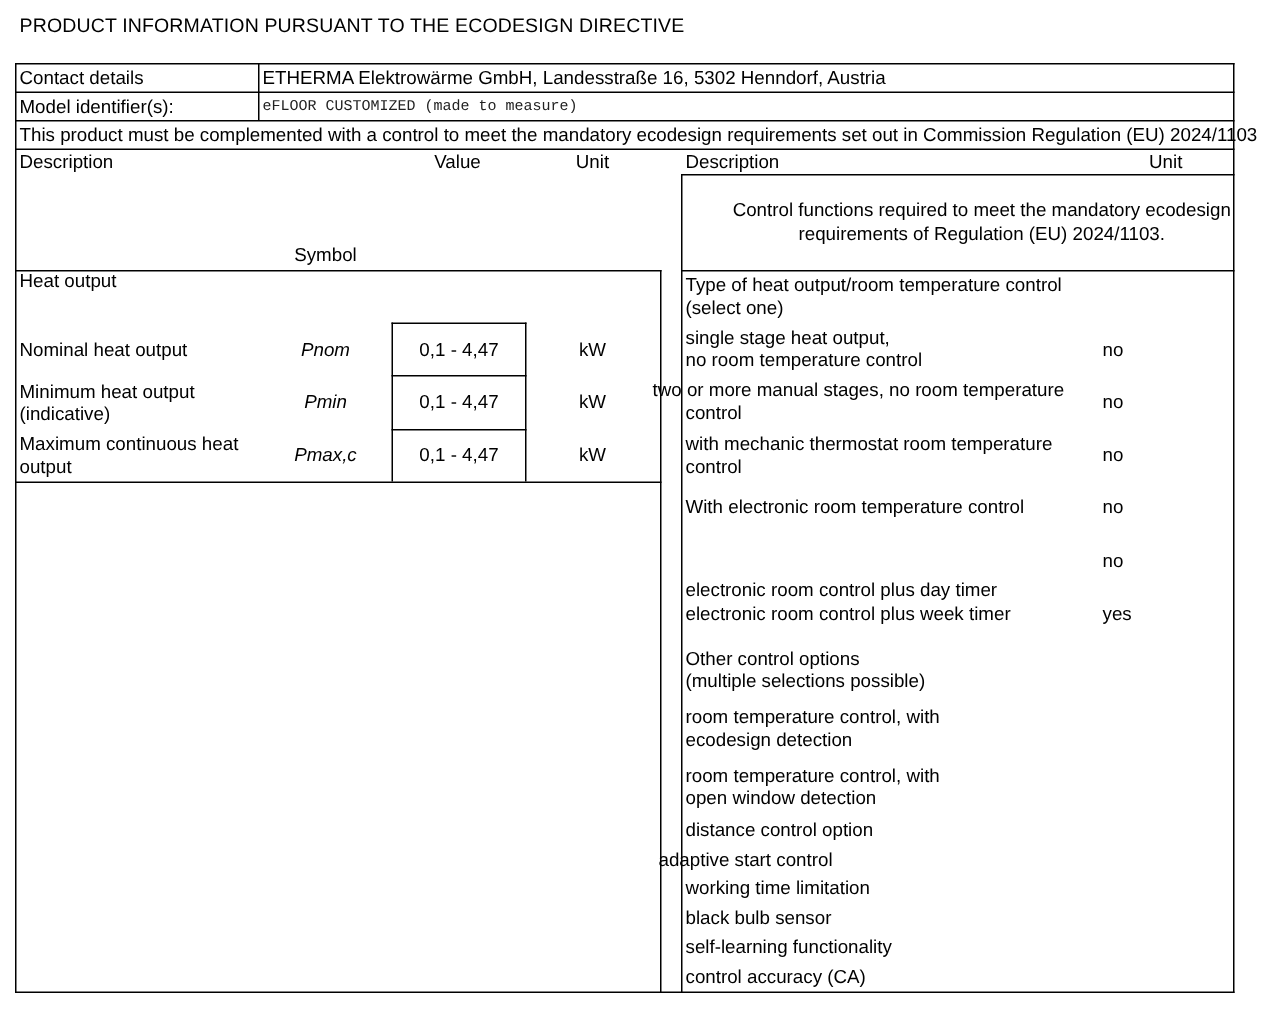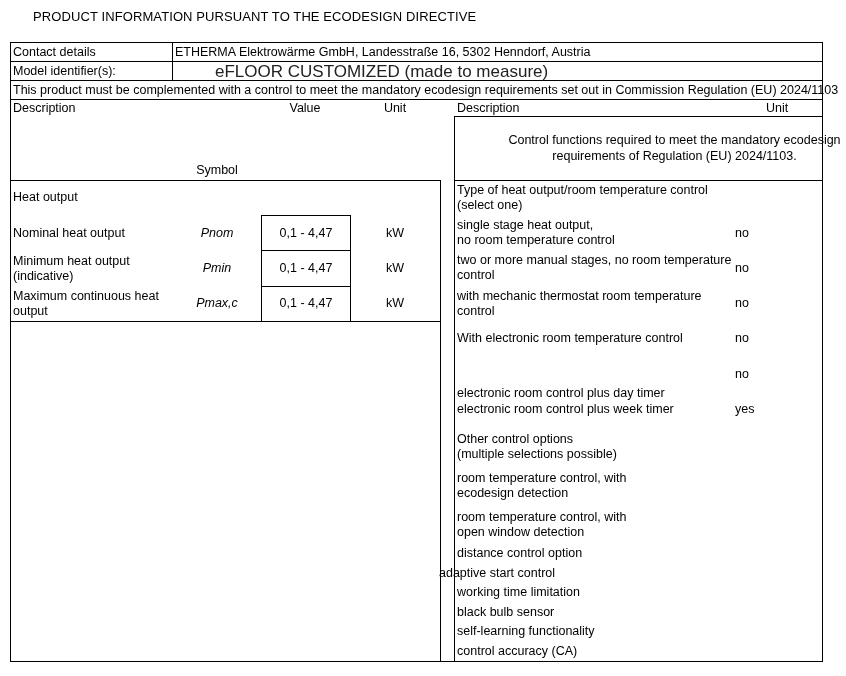--- a/index.html
+++ b/index.html
@@ -1,26 +1,26 @@
 <!DOCTYPE html>
 <html><head>
 <meta charset="utf-8">
 <style>
   html, body { margin: 0; padding: 0; background: #ffffff; }
   body { width: 846px; height: 676px; position: relative; overflow: hidden;
          font-family: "Liberation Sans", sans-serif; color: #000; font-size: 12.5px; }
-  .abs { position: absolute; margin-left: 20px; }
+  .abs { position: absolute; }
   .title { left: 13px; top: 9px; font-size: 13px; letter-spacing: 0.1px; }
   .hline { position: absolute; height: 1px; background: #000; }
   .vline { position: absolute; width: 1px; background: #000; }
   .txt { position: absolute; white-space: nowrap; line-height: 15px; }
   .b { font-weight: normal; }
   .i { font-style: italic; }
   .c { text-align: center; }
-  .model-val { font-family: Liberation Sans, sans-serif; font-size: 17px; color: #222; margin-left: 40px; }
+  .model-val { font-family: Liberation Mono, monospace; font-size: 10px; color: #222; }
 </style>
 </head>
 <body>
 
 <div>
 
   <div class="abs title">PRODUCT INFORMATION PURSUANT TO THE ECODESIGN DIRECTIVE</div>
 
   <div class="hline" style="left:10px;top:42px;width:813px;"></div>
   <div class="hline" style="left:10px;top:61px;width:813px;"></div>
@@ -48,21 +48,21 @@
   <div class="hline" style="left:454px;top:116px;width:369px;"></div>
   <div class="vline" style="left:454px;top:116px;height:546px;"></div>
   <div class="hline" style="left:454px;top:180px;width:369px;"></div>
 
   <div class="abs b c" style="left:456px;top:133px;width:365px;line-height:15.5px;font-size:12.5px;padding-left:16px;">Control functions required to meet the mandatory ecodesign requirements of Regulation (EU) 2024/1103.</div>
 
   <div class="hline" style="left:10px;top:180px;width:431px;"></div>
   <div class="vline" style="left:440px;top:180px;height:482px;"></div>
   <div class="hline" style="left:10px;top:321px;width:431px;"></div>
 
-  <div class="txt b" style="left:13px;top:190px;">Heat output</div>
+  <div class="txt b" style="left:13px;top:180px;">Heat output</div>
 
   <div class="vline" style="left:261px;top:215px;height:106px;"></div>
   <div class="vline" style="left:350px;top:215px;height:106px;"></div>
   <div class="hline" style="left:261px;top:215px;width:90px;"></div>
   <div class="hline" style="left:261px;top:250px;width:90px;"></div>
   <div class="hline" style="left:261px;top:286px;width:90px;"></div>
 
   <div class="txt" style="left:13px;top:226px;">Nominal heat output</div>
   <div class="txt i c" style="left:182px;top:226px;width:70px;">Pnom</div>
   <div class="txt c" style="left:262px;top:226px;width:88px;">0,1 - 4,47</div>
@@ -78,21 +78,21 @@
   <div class="txt c" style="left:262px;top:296px;width:88px;">0,1 - 4,47</div>
   <div class="txt c" style="left:360px;top:296px;width:70px;">kW</div>
 
   <div class="txt b" style="left:457px;top:183px;">Type of heat output/room temperature control</div>
   <div class="txt b" style="left:457px;top:198px;text-align:center;">(select one)</div>
 
   <div class="txt" style="left:457px;top:218px;">single stage heat output,</div>
   <div class="txt" style="left:457px;top:233px;">no room temperature control</div>
   <div class="txt" style="left:735px;top:226px;">no</div>
 
-  <div class="txt" style="left:457px;top:253px;">two or more manual stages, no room temperature</div>
+  <div class="txt" style="left:435px;top:253px;">two or more manual stages, no room temperature</div>
   <div class="txt" style="left:457px;top:268px;">control</div>
   <div class="txt" style="left:735px;top:261px;">no</div>
 
   <div class="txt" style="left:457px;top:289px;">with mechanic thermostat room temperature</div>
   <div class="txt" style="left:457px;top:304px;">control</div>
   <div class="txt" style="left:735px;top:296px;">no</div>
 
   <div class="txt" style="left:457px;top:331px;">With electronic room temperature control</div>
   <div class="txt" style="left:735px;top:331px;">no</div>
 

